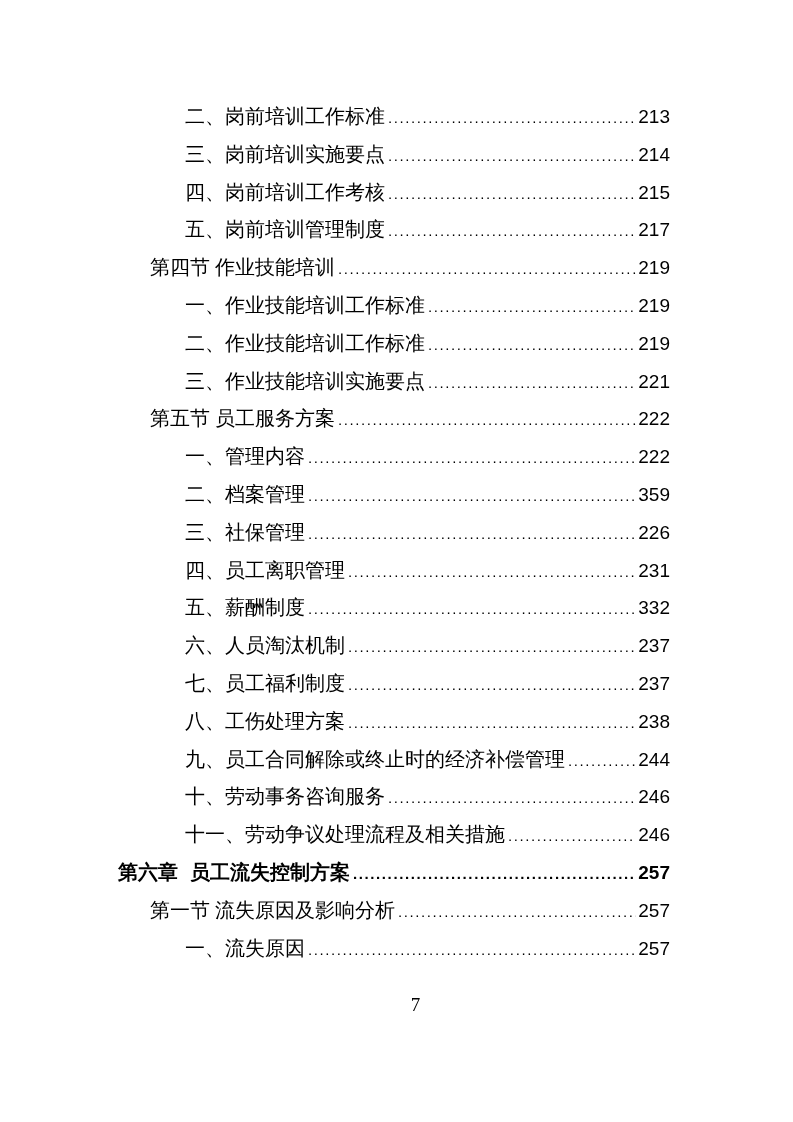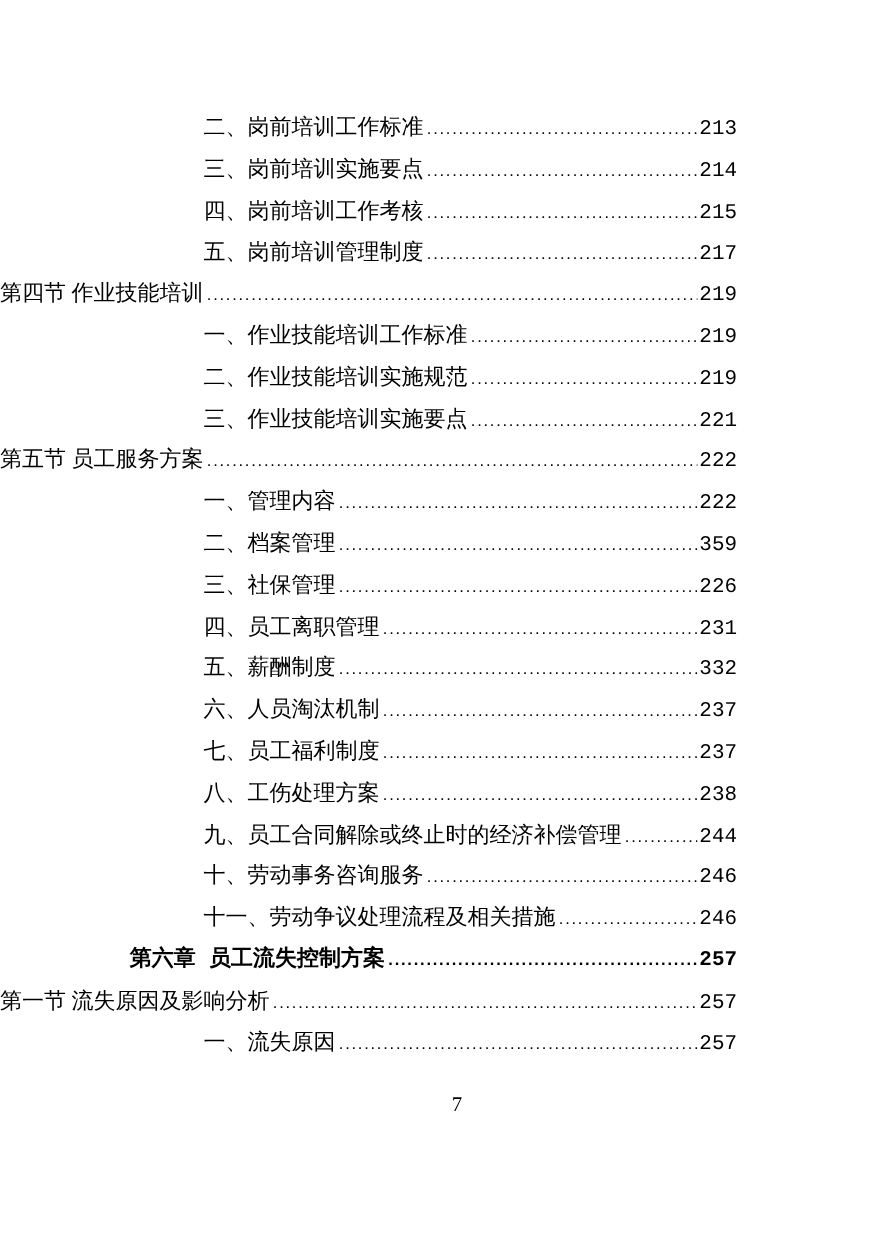--- a/index.html
+++ b/index.html
@@ -21,21 +21,21 @@
   }
   .toc-row {
     display: flex;
     align-items: baseline;
     height: 37.8px;
     line-height: 37.8px;
     margin-right: 123px;
     white-space: nowrap;
   }
   .toc-row.level-item    { padding-left: 185px; }
-  .toc-row.level-section { }
+  .toc-row.level-section { padding-left: 150px; }
   .toc-row.level-chapter { padding-left: 118px; font-weight: bold; }
   .toc-label {
     font-size: 20px;
     font-family: "Liberation Serif", "DejaVu Serif", serif;
     flex: 0 0 auto;
   }
   .level-chapter .toc-label {
     font-family: Liberation Mono, monospace;
     font-weight: bold;
   }
@@ -49,21 +49,21 @@
   }
   .toc-leader::after {
     content: "..................................................................................................................................................................";
     font-family: "Liberation Sans", "DejaVu Sans", sans-serif;
     font-size: 15px;
     letter-spacing: 1.6px;
     color: #000000;
   }
   .toc-page {
     flex: 0 0 auto;
-    font-family: Liberation Mono, monospace;
+    font-family: Liberation Sans, sans-serif;
     font-size: 19px;
     margin-left: 2px;
   }
   .level-chapter .toc-page {
     font-weight: bold;
   }
   .page-footer {
     margin-top: 28px;
     padding-left: 38px;
     text-align: center;
@@ -101,21 +101,21 @@
     <span class="toc-label">第四节 作业技能培训</span>
     <span class="toc-leader"></span>
     <span class="toc-page">219</span>
   </div>
       <div class="toc-row level-item">
     <span class="toc-label">一、作业技能培训工作标准</span>
     <span class="toc-leader"></span>
     <span class="toc-page">219</span>
   </div>
       <div class="toc-row level-item">
-    <span class="toc-label">二、作业技能培训实施规范</span>
+    <span class="toc-label">二、作业技能培训工作标准</span>
     <span class="toc-leader"></span>
     <span class="toc-page">219</span>
   </div>
       <div class="toc-row level-item">
     <span class="toc-label">三、作业技能培训实施要点</span>
     <span class="toc-leader"></span>
     <span class="toc-page">221</span>
   </div>
       <div class="toc-row level-section">
     <span class="toc-label">第五节 员工服务方案</span>

